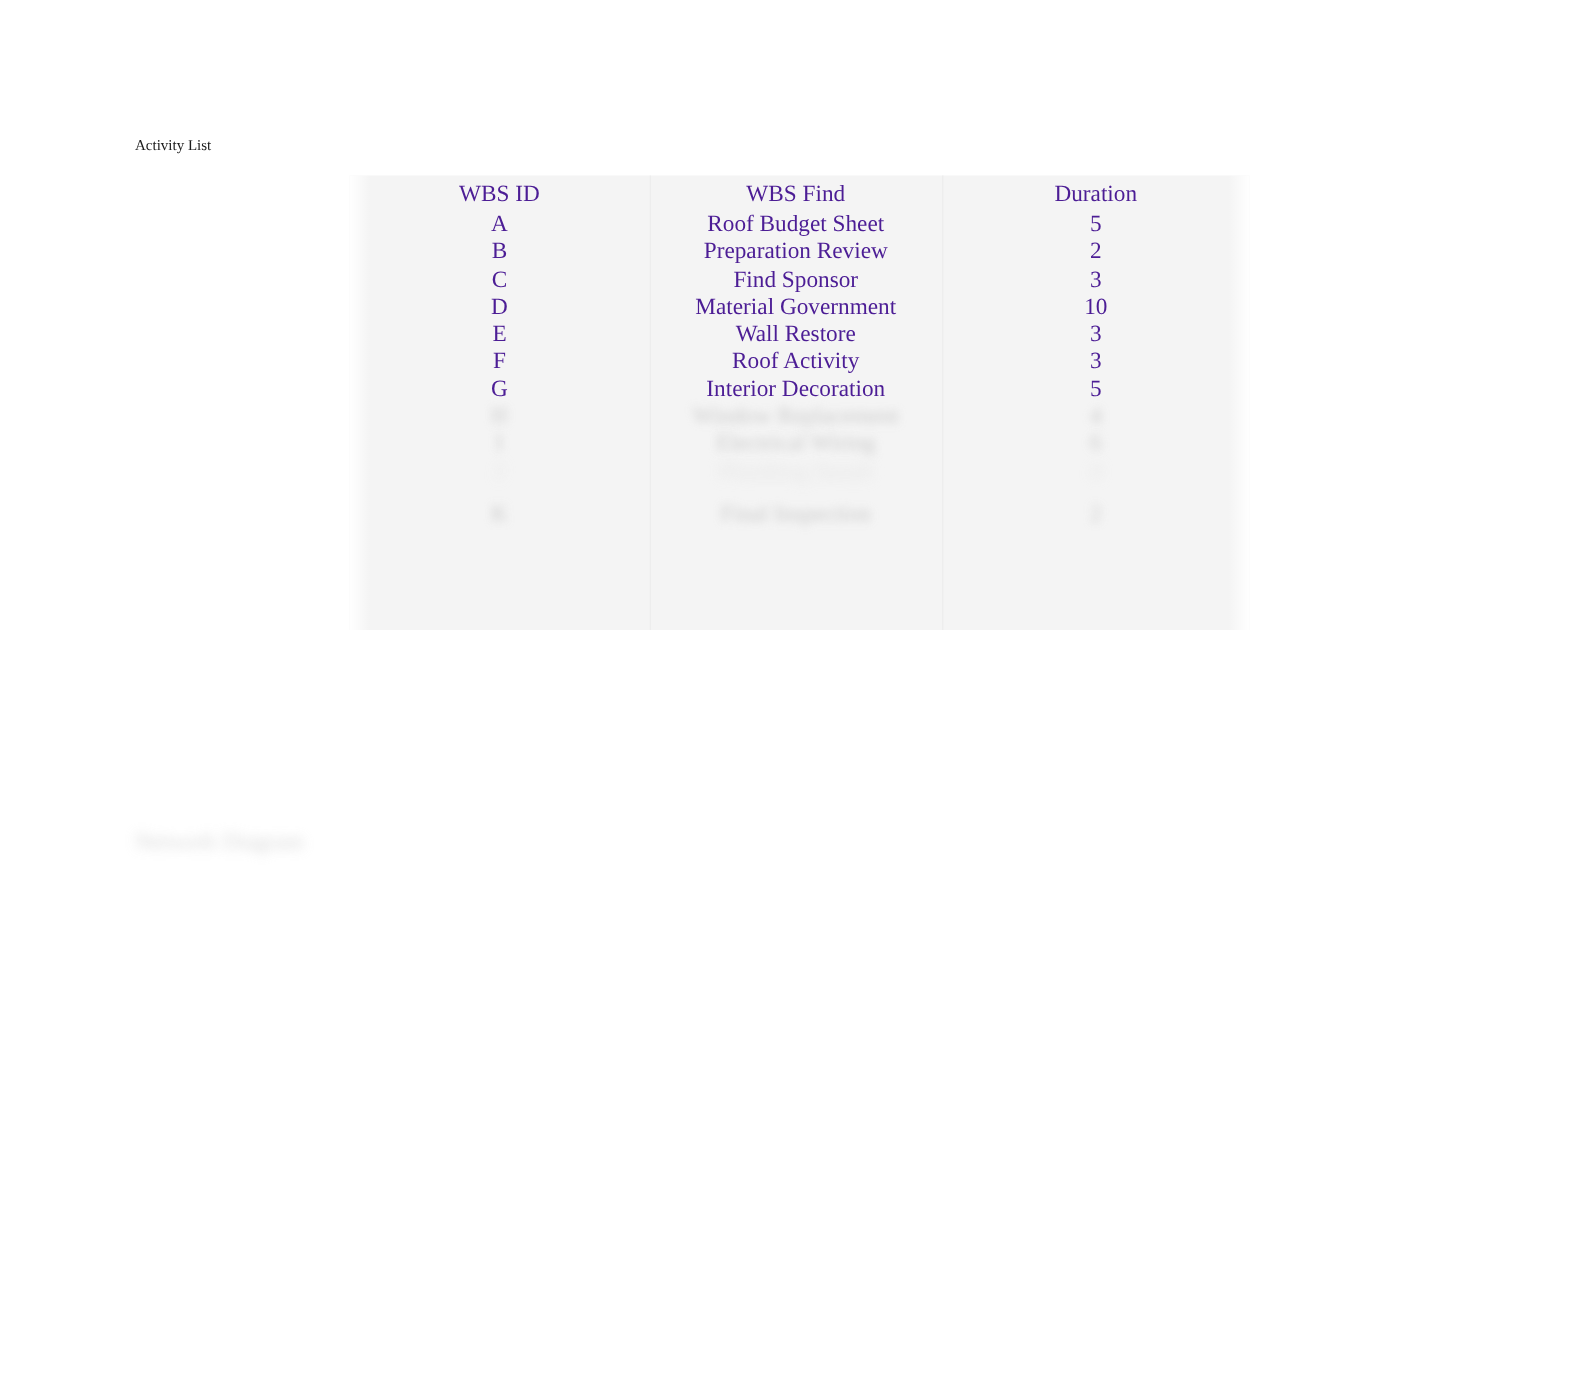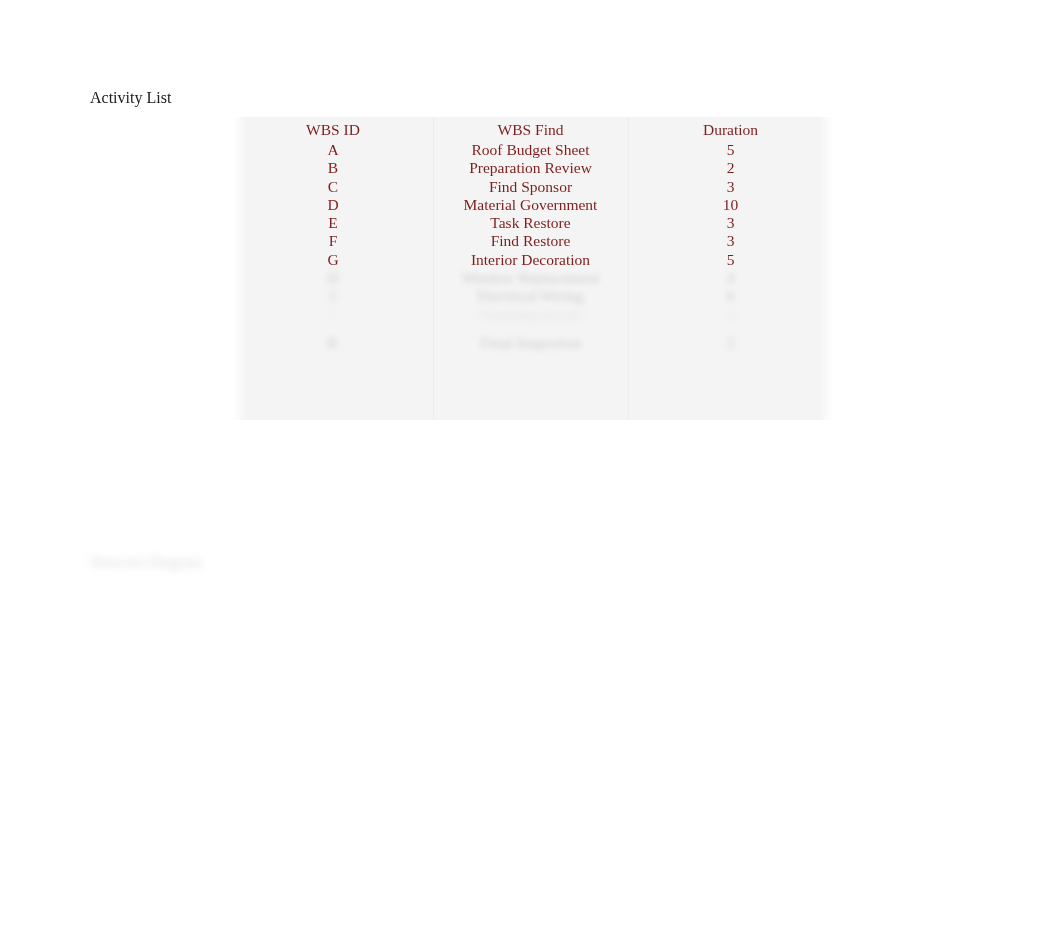--- a/index.html
+++ b/index.html
@@ -16,21 +16,21 @@
     font-family: "Liberation Serif", "DejaVu Serif", serif;
     color: #1a1a1a;
     -webkit-font-smoothing: antialiased;
   }
 
   
   .caption {
     position: absolute;
     left: 90px;
     top: 88px;
-    font-size: 16px;
+    font-size: 10px;
     line-height: 20px;
     color: #1a1a1a;
     white-space: nowrap;
   }
 
   
   .table-wrap {
     position: absolute;
     left: 233px;
     top: 117px;
@@ -83,21 +83,21 @@
   .data-table col.c-dur  { width: 205px; }
 
   .data-table th,
   .data-table td {
     text-align: center;
     font-weight: normal;
     font-size: 15.5px;
     line-height: 18.3px;
     padding: 0;
     border: 0;
-    color: #7f1d1d;
+    color: #4c1d95;
     white-space: nowrap;
   }
   .data-table thead th {
     height: 22px;
     vertical-align: bottom;
     padding-bottom: 2px;
   }
   .data-table tbody td {
     height: 18.3px;
     vertical-align: middle;
@@ -177,26 +177,26 @@
         <td>Find Sponsor</td>
         <td>3</td>
       </tr>
       <tr>
         <td>D</td>
         <td>Material Government</td>
         <td>10</td>
       </tr>
       <tr>
         <td>E</td>
-        <td>Task Restore</td>
+        <td>Wall Restore</td>
         <td>3</td>
       </tr>
       <tr>
         <td>F</td>
-        <td>Find Restore</td>
+        <td>Roof Activity</td>
         <td>3</td>
       </tr>
       <tr>
         <td>G</td>
         <td>Interior Decoration</td>
         <td>5</td>
       </tr>
 
       <tr class="obscured">
         <td>H</td>

